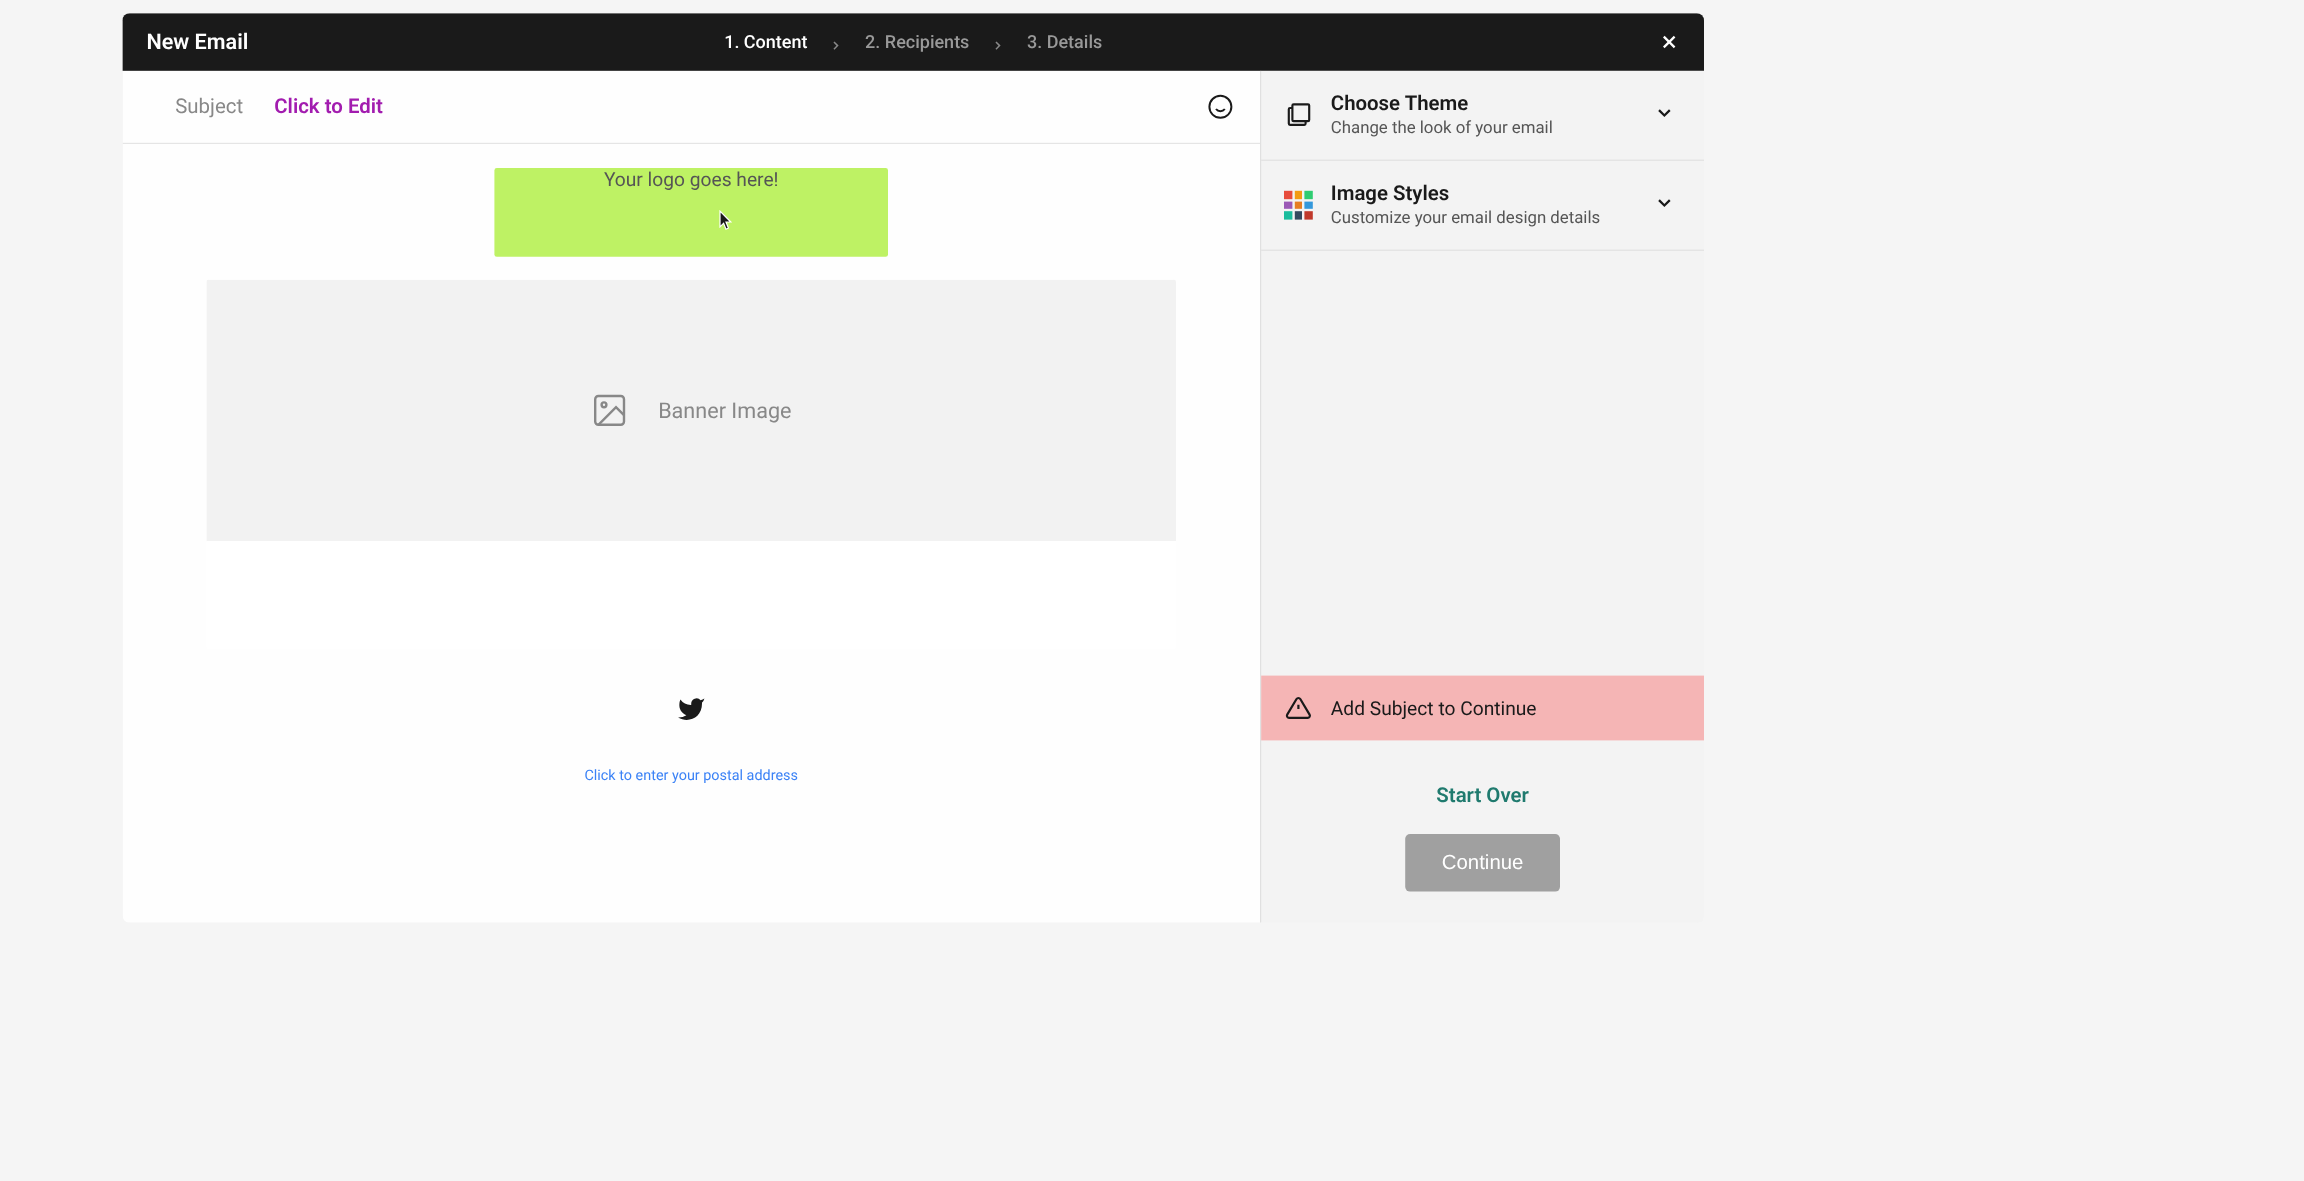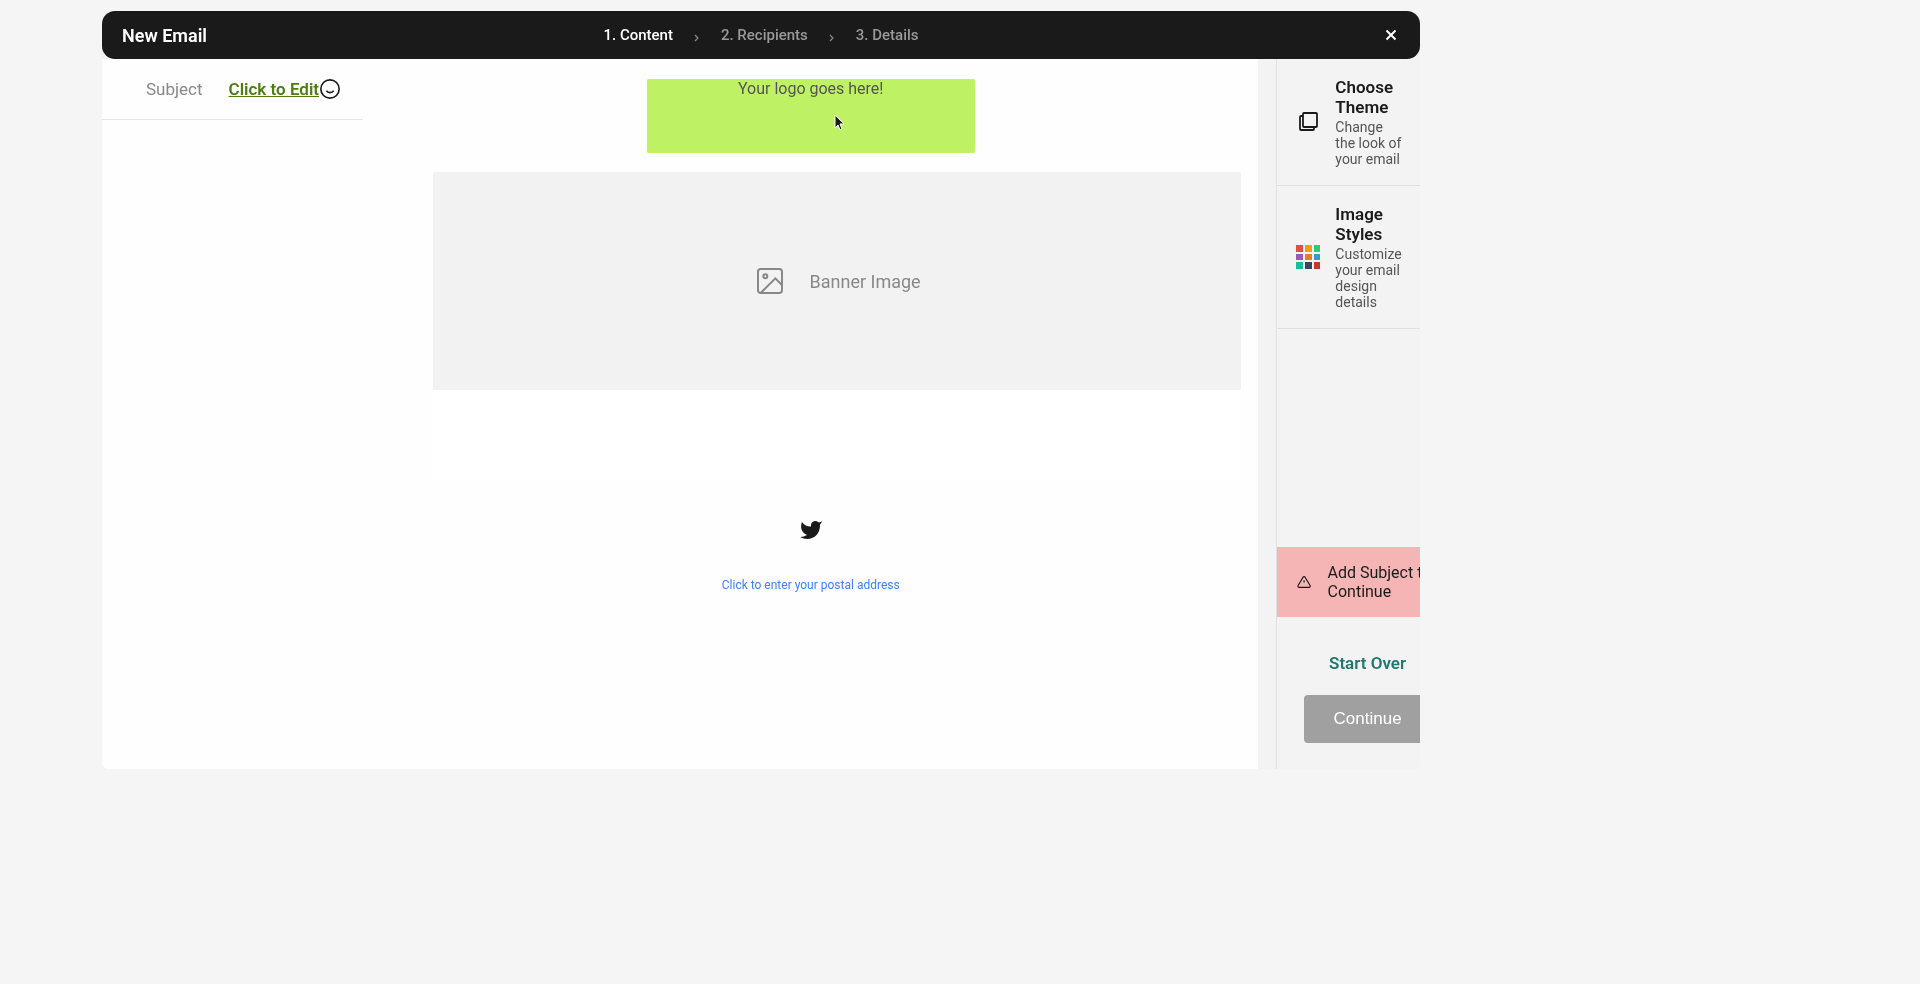--- a/index.html
+++ b/index.html
@@ -29,21 +29,20 @@
       flex-direction: column;
     }
     
     .header {
       background: #1a1a1a;
       height: 48px;
       display: flex;
       align-items: center;
       padding: 0 20px;
       position: relative;
-      border-radius: 13px;
     }
     
     .header-title {
       color: #fff;
       font-size: 18px;
       font-weight: 600;
     }
     
     .steps {
       position: absolute;
@@ -88,43 +87,42 @@
     .body {
       flex: 1;
       display: flex;
       overflow: hidden;
     }
     
     .editor {
       flex: 1;
       background: #fefefe;
       display: flex;
-      flex-direction: row;
+      flex-direction: column;
     }
     
     .subject-bar {
       height: 61px;
       border-bottom: 1px solid #e5e5e5;
       display: flex;
       align-items: center;
       padding: 0 44px 0 44px;
       position: relative;
     }
     
     .subject-label {
       color: #888;
       font-size: 17px;
       margin-right: 26px;
     }
     
     .subject-value {
-      color: #4d7c0f;
+      color: #a21caf;
       font-size: 17px;
       font-weight: 600;
-      text-decoration: underline;
     }
     
     .emoji-btn {
       position: absolute;
       right: 18px;
       background: none;
       border: none;
       cursor: pointer;
       padding: 4px;
       color: #1a1a1a;
@@ -204,21 +202,20 @@
       cursor: pointer;
     }
     
     .sidebar {
       width: 372px;
       background: #f3f3f3;
       border-left: 1px solid #e0e0e0;
       display: flex;
       flex-direction: column;
       position: relative;
-      margin-left: 18px;
     }
     
     .panel-item {
       padding: 18px 24px 18px 18px;
       border-bottom: 1px solid #e0e0e0;
       display: flex;
       align-items: center;
       gap: 14px;
       cursor: pointer;
     }

